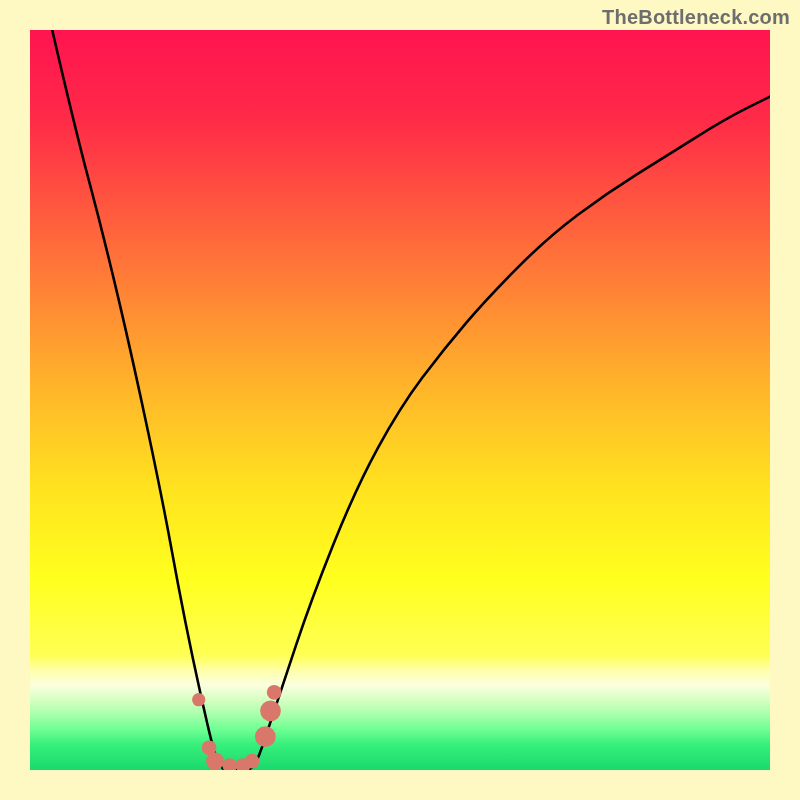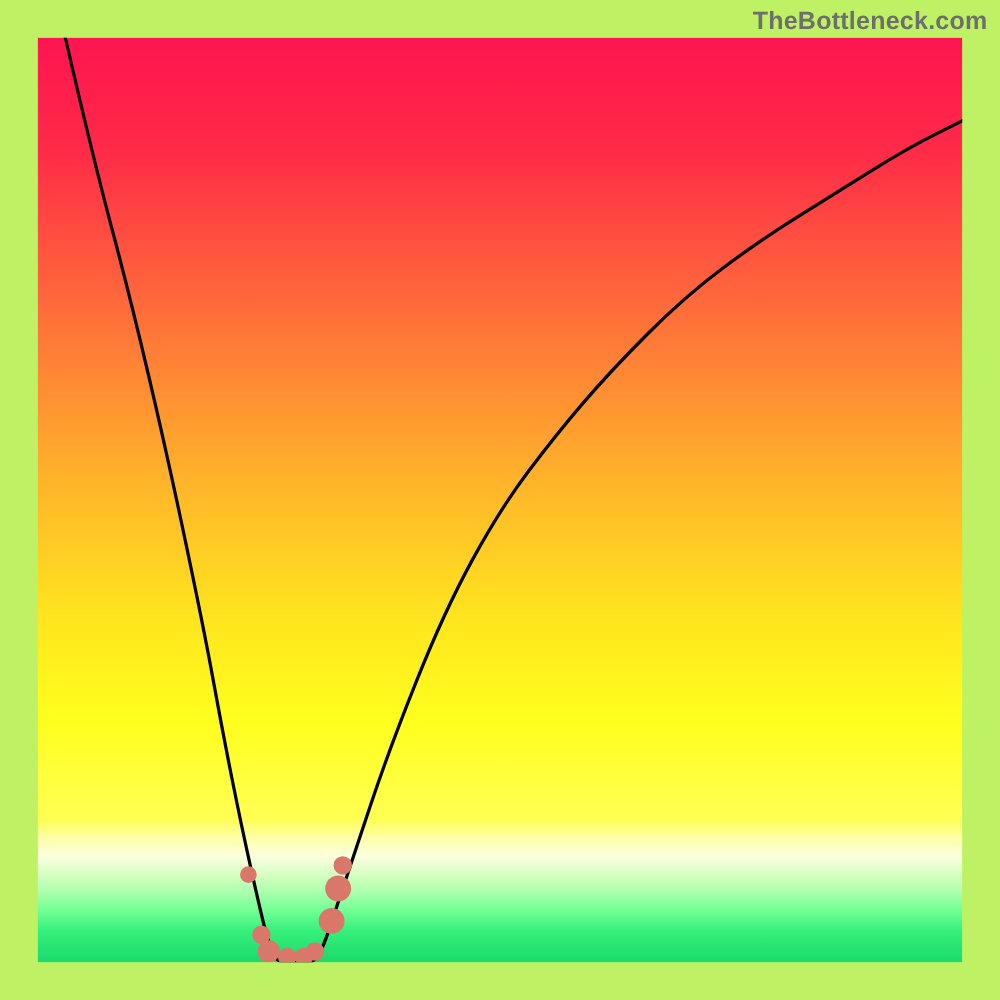--- a/index.html
+++ b/index.html
@@ -8,21 +8,21 @@
     width: 800px;
     height: 800px;
     overflow: hidden;
     background: #000;
     font-family: Arial, Helvetica, sans-serif;
   }
   .frame {
     position: absolute;
     left: 0; top: 0;
     width: 800px; height: 800px;
-    background: #bef264;
+    background: #fef9c3;
   }
   .plot {
     position: absolute;
     left: 30px;
     top: 30px;
     width: 740px;
     height: 740px;
     overflow: hidden;
   }
   .gradient {

